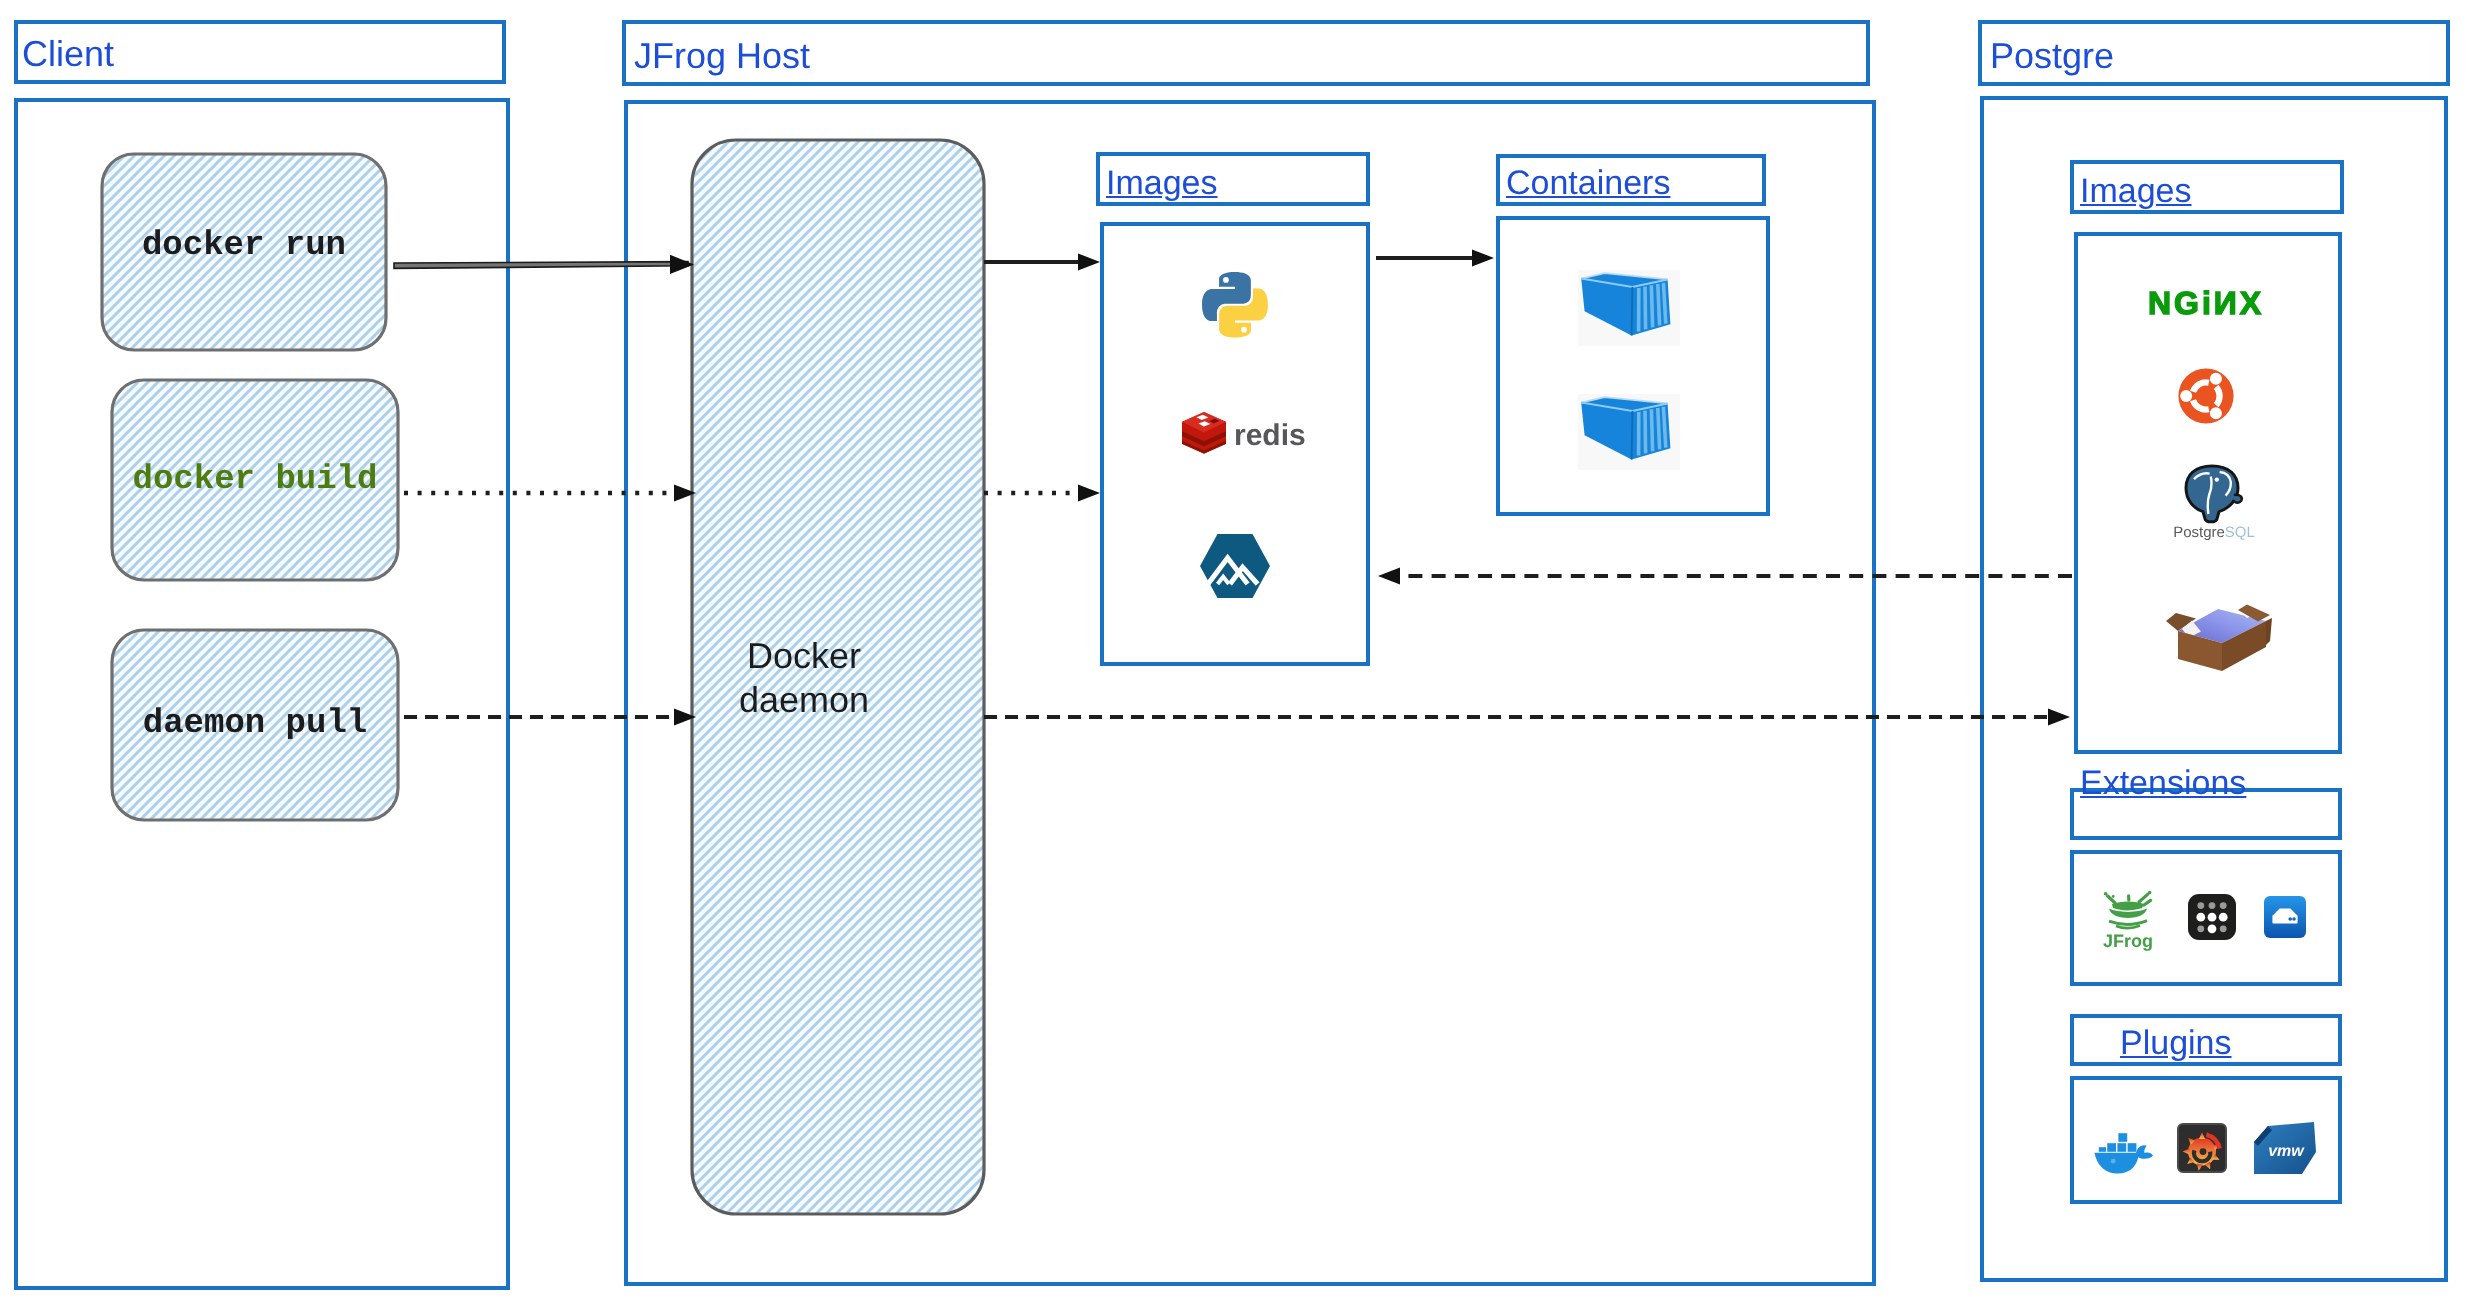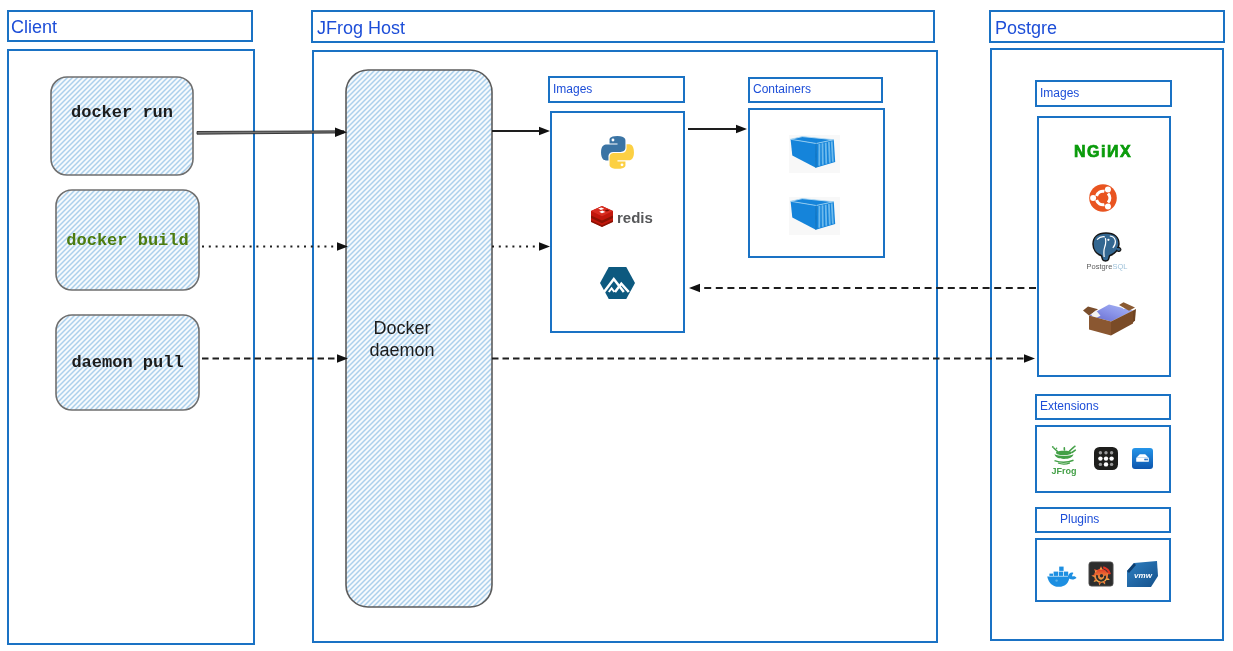--- a/index.html
+++ b/index.html
@@ -1,20 +1,20 @@
 <!DOCTYPE html>
 <html><head>
 <meta charset="utf-8">
 <style>
   html,body{margin:0;padding:0;}
   body{width:1233px;height:651px;position:relative;background:#fff;
        font-family:"Liberation Sans",sans-serif;overflow:hidden;}
   .frame{position:absolute;border:2px solid #1a72c4;box-sizing:border-box;background:#fff;}
   .lbl{position:absolute;color:#1d4ed8;white-space:nowrap;} .t18{font-size:18px;}
-  .t15{font-size:12px;}
+  .t15{font-size:17px;text-decoration:underline;}
   svg{position:absolute;overflow:visible;}
 </style>
 </head>
 <body>
 
 <div class="frame" style="left:7px;top:10px;width:246px;height:32px;"></div>
 <div class="lbl t18" style="left:11px;top:17px;">Client</div>
 <div class="frame" style="left:7px;top:49px;width:248px;height:596px;"></div>
 
 <div class="frame" style="left:311px;top:10px;width:624px;height:33px;"></div>
@@ -31,41 +31,41 @@
 
 <div class="frame" style="left:748px;top:77px;width:135px;height:26px;"></div>
 <div class="lbl t15" style="left:753px;top:82px;text-align:center;">Containers</div>
 <div class="frame" style="left:748px;top:108px;width:137px;height:150px;"></div>
 
 <div class="frame" style="left:1035px;top:80px;width:137px;height:27px;"></div>
 <div class="lbl t15" style="left:1040px;top:86px;">Images</div>
 <div class="frame" style="left:1037px;top:116px;width:134px;height:261px;"></div>
 
 <div class="frame" style="left:1035px;top:394px;width:136px;height:26px;"></div>
-<div class="lbl t15" style="left:1040px;top:399px;">Extensions</div>
+<div class="lbl t15" style="left:1040px;top:382px;">Extensions</div>
 <div class="frame" style="left:1035px;top:425px;width:136px;height:68px;"></div>
 
 <div class="frame" style="left:1035px;top:507px;width:136px;height:26px;"></div>
 <div class="lbl t15" style="left:1060px;top:512px;">Plugins</div>
 <div class="frame" style="left:1035px;top:538px;width:136px;height:64px;"></div>
 
 <svg width="1233" height="651" style="left:0;top:0;" viewBox="0 0 1233 651">
   <defs>
     <pattern id="hatch" patternUnits="userSpaceOnUse" width="5" height="5" patternTransform="rotate(0)">
       <rect width="5" height="5" fill="#f6fafd"></rect>
       <path d="M-1,1 L1,-1 M0,5 L5,0 M4,6 L6,4" stroke="#abd0ec" stroke-width="1.5"></path>
     </pattern>
   </defs>
   <rect x="51" y="77" width="142" height="98" rx="16" fill="url(#hatch)" stroke="#6f6f6f" stroke-width="1.6"></rect>
   <rect x="56" y="190" width="143" height="100" rx="16" fill="url(#hatch)" stroke="#6f6f6f" stroke-width="1.6"></rect>
   <rect x="56" y="315" width="143" height="95" rx="16" fill="url(#hatch)" stroke="#6f6f6f" stroke-width="1.6"></rect>
   <rect x="346" y="70" width="146" height="537" rx="22" fill="url(#hatch)" stroke="#5c5c5c" stroke-width="1.6"></rect>
 </svg>
 
-<div class="lbl" style="left:51px;top:63px;width:142px;height:98px;display:flex;align-items:center;justify-content:center;font-family:'Liberation Mono',monospace;font-weight:bold;font-size:17px;color:#1c1c1c;">docker run</div>
+<div class="lbl" style="left:51px;top:74px;width:142px;height:98px;display:flex;align-items:center;justify-content:center;font-family:'Liberation Mono',monospace;font-weight:bold;font-size:17px;color:#1c1c1c;">docker run</div>
 <div class="lbl" style="left:56px;top:190px;width:143px;height:100px;display:flex;align-items:center;justify-content:center;font-family:'Liberation Mono',monospace;font-weight:bold;font-size:17px;color:#4d7c0f;">docker build</div>
 <div class="lbl" style="left:56px;top:315px;width:143px;height:95px;display:flex;align-items:center;justify-content:center;font-family:'Liberation Mono',monospace;font-weight:bold;font-size:17px;color:#1c1c1c;">daemon pull</div>
 <div class="lbl" style="left:329px;top:317px;width:146px;text-align:center;font-size:18px;line-height:22px;color:#1c1c1c;">Docker<br>daemon</div>
 
 <svg width="1233" height="651" style="left:0;top:0;" viewBox="0 0 1233 651">
   <polygon points="197,131.5 344,130.8 344,132.9 197,134.2" fill="#757575" stroke="#1c1c1c" stroke-width="0.8"></polygon>
   <g stroke="#1e1e1e" stroke-width="2" fill="none">
     <line x1="492" y1="131" x2="541" y2="131"></line>
     <line x1="688" y1="129" x2="738" y2="129"></line>
     <line x1="202" y1="246.5" x2="340" y2="246.5" stroke-dasharray="2,4.8" stroke-width="2.2"></line>

